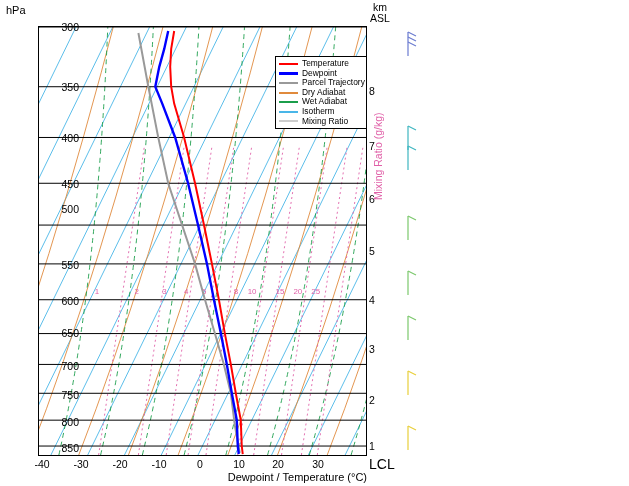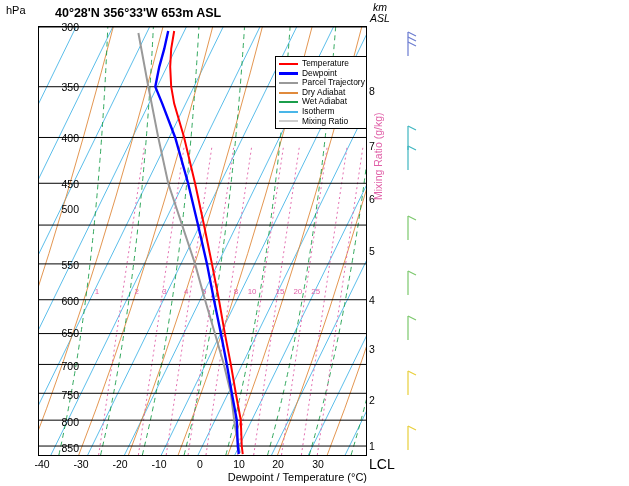--- a/index.html
+++ b/index.html
@@ -4,21 +4,21 @@
 <style>
   html,body{margin:0;padding:0;}
   body{width:629px;height:486px;background:#ffffff;font-family:"Liberation Sans",sans-serif;position:relative;overflow:hidden;}
   .root{position:absolute;left:0;top:0;width:629px;height:486px;}
   .abs{position:absolute;}
 
   
   #sounding{left:0;top:0;width:400px;height:468px;}
   #hpa-label{left:6px;top:4px;font-size:11px;color:#000;}
   #title{left:55px;top:6px;font-size:12.5px;font-weight:bold;color:#000;white-space:nowrap;}
-  #km-label{left:366px;top:2px;font-size:10.5px;color:#000;text-align:center;width:28px;line-height:11px;font-style:italic;}
+  #km-label{left:366px;top:2px;font-size:10.5px;color:#000;text-align:center;width:28px;line-height:11px;}
 
   .plotbox{left:38px;top:26px;width:329px;height:430px;border:1px solid #000;box-sizing:border-box;background:#fff;overflow:hidden;}
   .plot-inner{position:absolute;left:0;top:0;width:100%;height:100%;}
 
   .ytick{position:absolute;left:0;width:34px;text-align:right;font-size:10.5px;color:#000;margin-left:45px;}
   .xtick{position:absolute;top:458px;font-size:10.5px;color:#000;text-align:center;width:30px;}
   .rtick{position:absolute;left:369px;font-size:10.5px;color:#000;}
   #xaxis-title{left:38px;top:471px;width:329px;text-align:right;font-size:11px;color:#000;}
 
   #mixing-label{position:absolute;left:372px;top:200px;font-size:10.5px;color:#e060a8;
@@ -34,21 +34,20 @@
   #rightcol{left:400px;top:0;width:229px;height:486px;}
 </style>
 </head>
 <body>
 
 <div class="root">
 
   <div class="abs" id="sounding">
 
     <div class="abs" id="hpa-label">hPa</div>
-    <div class="abs" id="title">40°28'N 356°33'W 653m ASL</div>
     <div class="abs" id="km-label">km<br>ASL</div>
 
     <div class="abs plotbox">
       <svg class="plot-inner" viewBox="0 0 329 430" preserveAspectRatio="none">
         <defs>
           <clipPath id="clipbox">
               <rect x="0" y="0" width="329" height="430"></rect>
             </clipPath>
         </defs>
         <g clip-path="url(#clipbox)">

